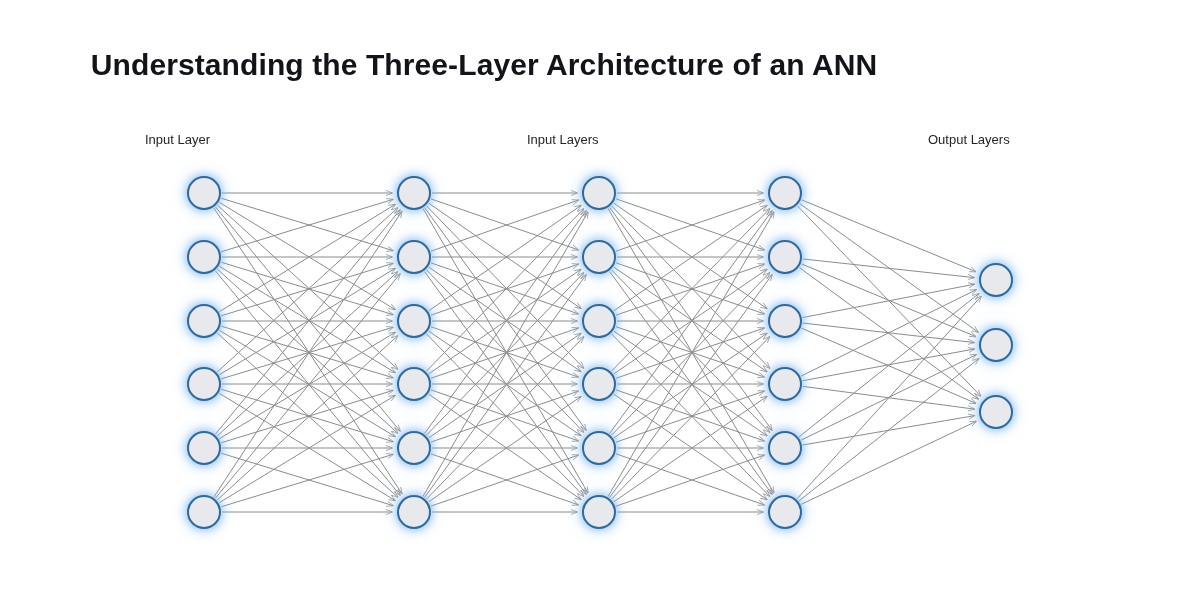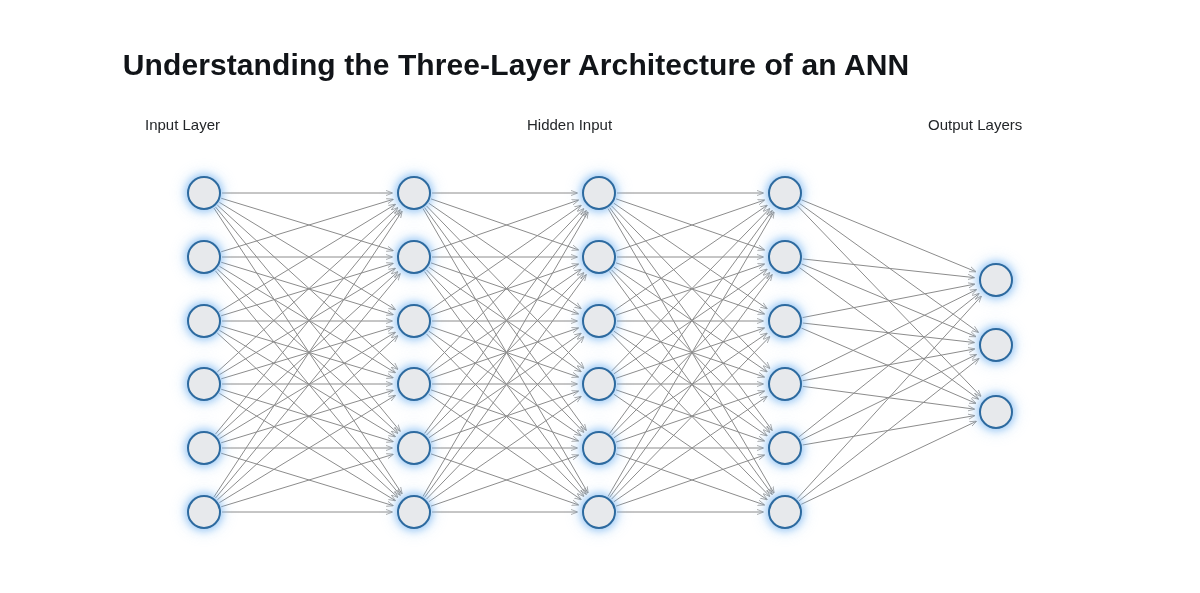--- a/index.html
+++ b/index.html
@@ -23,26 +23,25 @@
     position: absolute;
     left: 0;
     top: 48px;
     width: 968px;
     text-align: center;
     font-size: 30px;
     font-weight: 600;
     letter-spacing: 0.1px;
     color: #111418;
     font-family: "Liberation Sans", sans-serif;
-    padding-left: 32px;
   }
   .layer-label {
     position: absolute;
-    top: 116px;
-    font-size: 15px;
+    top: 132px;
+    font-size: 13px;
     font-weight: 400;
     color: #232629;
     white-space: nowrap;
     font-family: "Liberation Sans", sans-serif;
   }
   #label-input    { left: 145px; }
   #label-hidden   { left: 527px; }
   #label-output   { left: 928px; }
 
   #edge-canvas {
@@ -73,21 +72,21 @@
 </style>
 </head>
 <body>
 
 <div id="stage">
 
   <div id="diagram-title">Understanding the Three-Layer Architecture of an ANN</div>
 
   <div class="layer-label" id="label-input">Input Layer</div>
 
-  <div class="layer-label" id="label-hidden">Hidden Input</div>
+  <div class="layer-label" id="label-hidden">Input Layers</div>
 
   <div class="layer-label" id="label-output">Output Layers</div>
 
   <svg id="edge-canvas" viewBox="0 0 1200 593">
       <defs>
         <marker id="arrow" viewBox="0 0 10 10" refX="9" refY="5" markerWidth="7" markerHeight="7" orient="auto-start-reverse" markerUnits="userSpaceOnUse">
           <path d="M 0 1.2 L 10 5 L 0 8.8" fill="none" stroke="#8c8c8c" stroke-width="1"></path>
         </marker>
       </defs>
       <line x1="222" y1="193" x2="392" y2="193" stroke="#8c8c8c" stroke-width="1" marker-end="url(#arrow)"></line>

